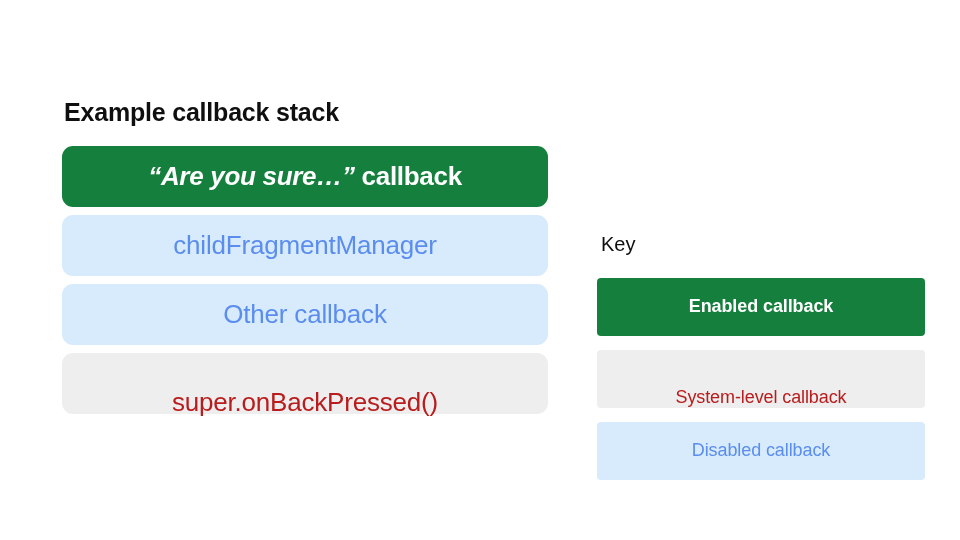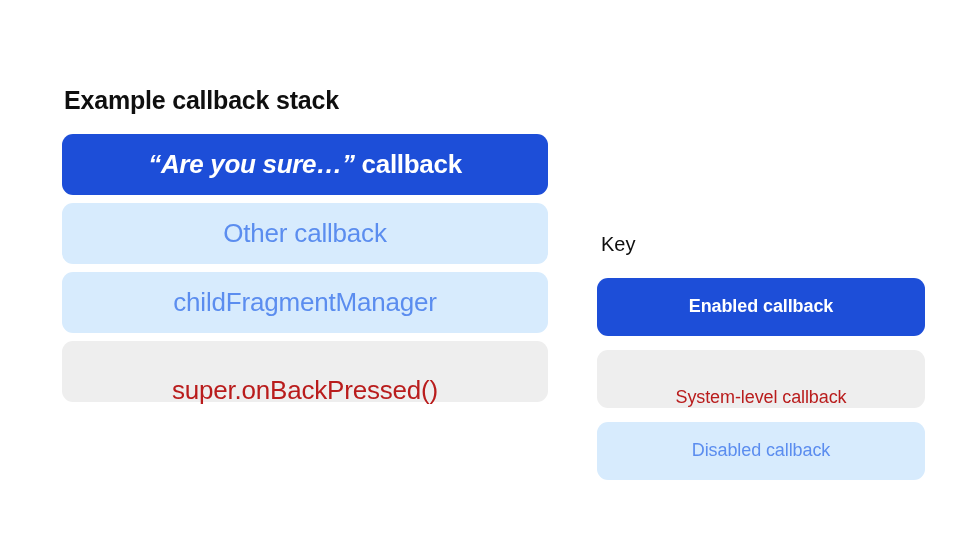--- a/index.html
+++ b/index.html
@@ -18,21 +18,21 @@
 
   .canvas {
     position: absolute;
     inset: 0;
   }
 
   
   .stack-section {
     position: absolute;
     left: 62px;
-    top: 84px;
+    top: 96px;
     width: 486px;
   }
 
   .section-title {
     font-size: 25px;
     font-weight: bold;
     color: #0f0f0f;
     letter-spacing: -0.2px;
     line-height: 32px;
     margin: 0 0 18px 2px;
@@ -56,21 +56,21 @@
     padding: 0 14px;
   }
 
   .bar-label {
     white-space: nowrap;
     line-height: 1.1;
   }
 
   
   .v-enabled {
-    background: #1d4ed8;
+    background: #15803d;
   }
   .v-enabled .bar-label {
     color: #ffffff;
     font-weight: bold;
     font-size: 26px;
     letter-spacing: -0.3px;
   }
 
   .v-disabled {
     background: #d7ebfd;
@@ -116,21 +116,21 @@
   }
 
   .key-list {
     display: flex;
     flex-direction: column;
     gap: 14px;
   }
 
   .key-bar {
     height: 58px;
-    border-radius: 11px;
+    border-radius: 4px;
     display: flex;
     align-items: center;
     justify-content: center;
     box-sizing: border-box;
     padding: 0 15px;
     text-align: center;
   }
 
   .key-bar .bar-label {
     font-size: 18px;
@@ -155,25 +155,25 @@
 
     <div class="section-title">Example callback stack</div>
 
     <div class="stack-list">
 
       <div class="bar v-enabled">
         <span class="bar-label"><span class="em-quote">“Are you sure…”</span><span> callback</span></span>
       </div>
 
       <div class="bar v-disabled">
+        <span class="bar-label">childFragmentManager</span>
+      </div>
+
+      <div class="bar v-disabled">
         <span class="bar-label">Other callback</span>
-      </div>
-
-      <div class="bar v-disabled">
-        <span class="bar-label">childFragmentManager</span>
       </div>
 
 
       <div class="bar v-system">
         <span class="bar-label">super.onBackPressed()</span>
       </div>
 
     </div>
   </div>
 

